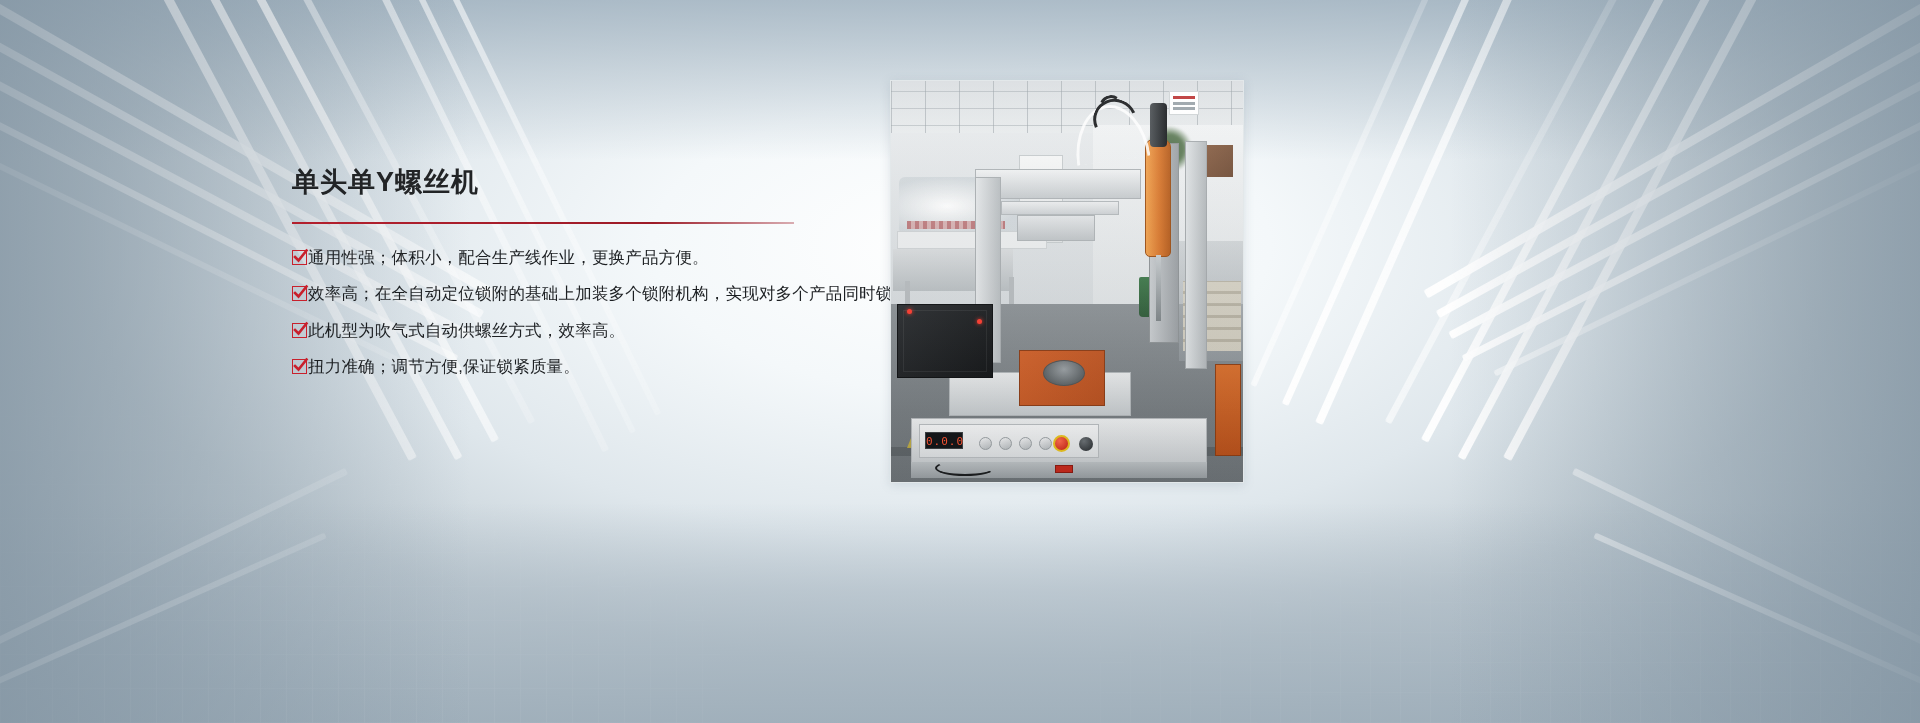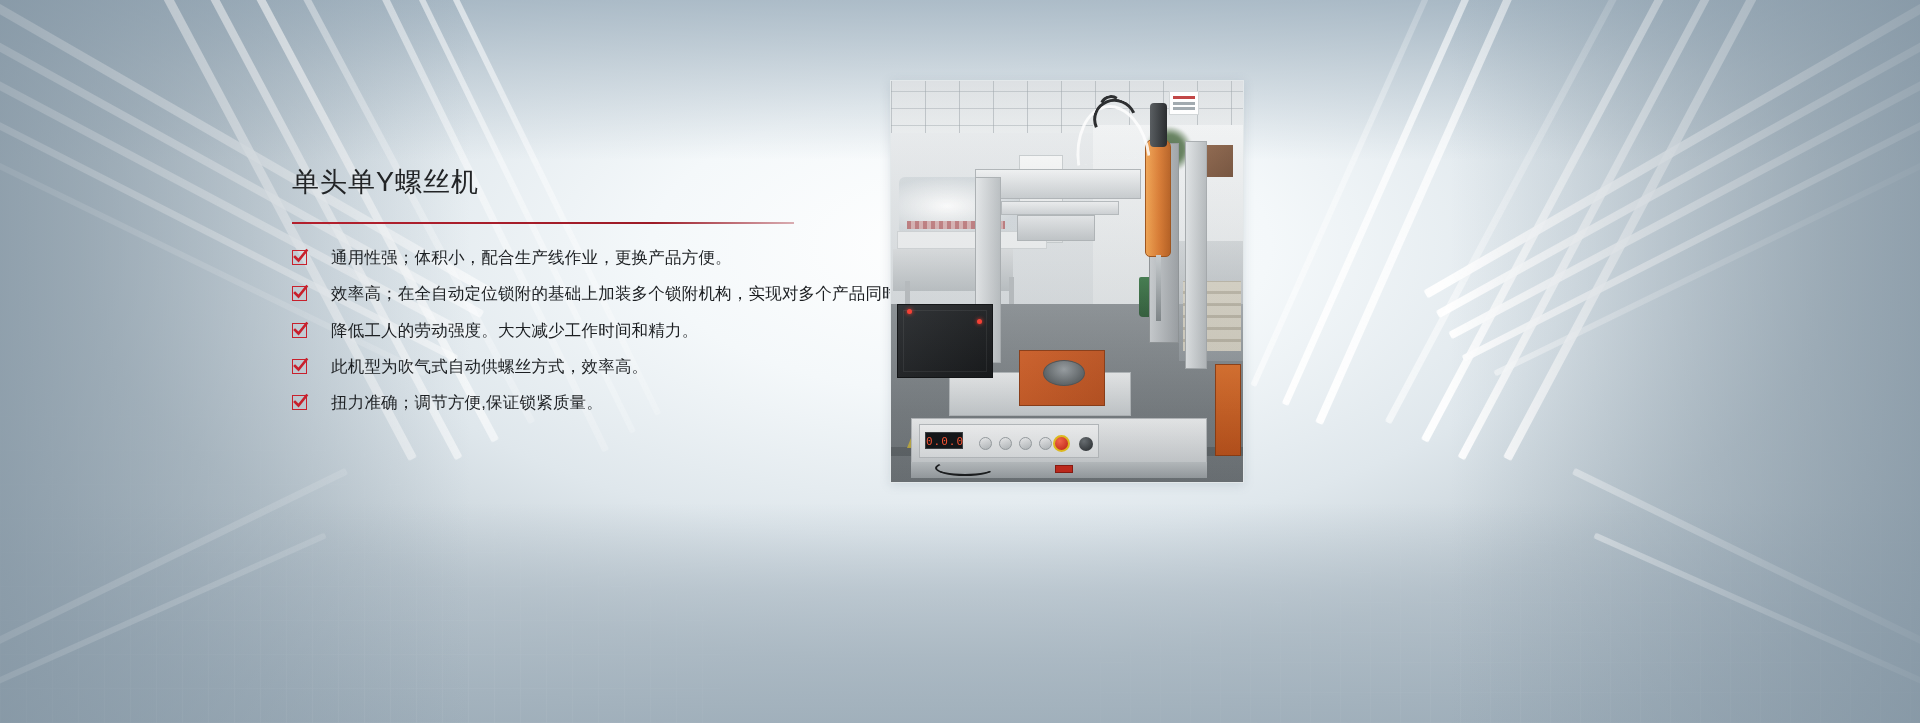--- a/index.html
+++ b/index.html
@@ -78,39 +78,39 @@
     font-weight: 700;
     letter-spacing: 2px;
     color: #1763ae;
     line-height: 1.12;
     text-shadow: 0 1px 0 rgba(255,255,255,.5);
     white-space: nowrap;
   }
   .subtitle {
     margin-top: 14px;
     font-size: 27px;
-    font-weight: 400;
+    font-weight: 700;
     color: #222426;
     letter-spacing: 1px;
     white-space: nowrap;
   }
   .divider {
     margin-top: 22px;
     width: 502px;
     height: 2px;
     background: linear-gradient(to right, #b3202e 0%, #9d1b27 72%, rgba(157,27,39,.35) 100%);
   }
   .features {
     margin-top: 22px;
     list-style: none;
   }
   .feature {
     display: flex;
     align-items: flex-start;
-    gap: 24px;
+    gap: 1px;
     margin-bottom: 14px;
     white-space: nowrap;
   }
   .check-icon {
     flex: 0 0 auto;
     width: 15px; height: 15px;
     margin-top: 4px;
     border: 1.4px solid #c8202c;
     position: relative;
   }
@@ -447,28 +447,20 @@
             </svg>
         </span>
         <span class="feature-text">效率高；在全自动定位锁附的基础上加装多个锁附机构，实现对多个产品同时锁附。</span>
       </li>
       <li class="feature">
         <span class="check-icon">
           <svg width="17" height="17" viewBox="0 0 17 17">
               <path d="M3 9 L6.5 12.5 L14.5 2.5" stroke="#c8202c" stroke-width="2.6" fill="none" stroke-linecap="square"></path>
             </svg>
         </span>
-        <span class="feature-text">降低工人的劳动强度。大大减少工作时间和精力。</span>
-      </li>
-      <li class="feature">
-        <span class="check-icon">
-          <svg width="17" height="17" viewBox="0 0 17 17">
-              <path d="M3 9 L6.5 12.5 L14.5 2.5" stroke="#c8202c" stroke-width="2.6" fill="none" stroke-linecap="square"></path>
-            </svg>
-        </span>
         <span class="feature-text">此机型为吹气式自动供螺丝方式，效率高。</span>
       </li>
       <li class="feature">
         <span class="check-icon">
           <svg width="17" height="17" viewBox="0 0 17 17">
               <path d="M3 9 L6.5 12.5 L14.5 2.5" stroke="#c8202c" stroke-width="2.6" fill="none" stroke-linecap="square"></path>
             </svg>
         </span>
         <span class="feature-text">扭力准确；调节方便,保证锁紧质量。</span>
       </li>

